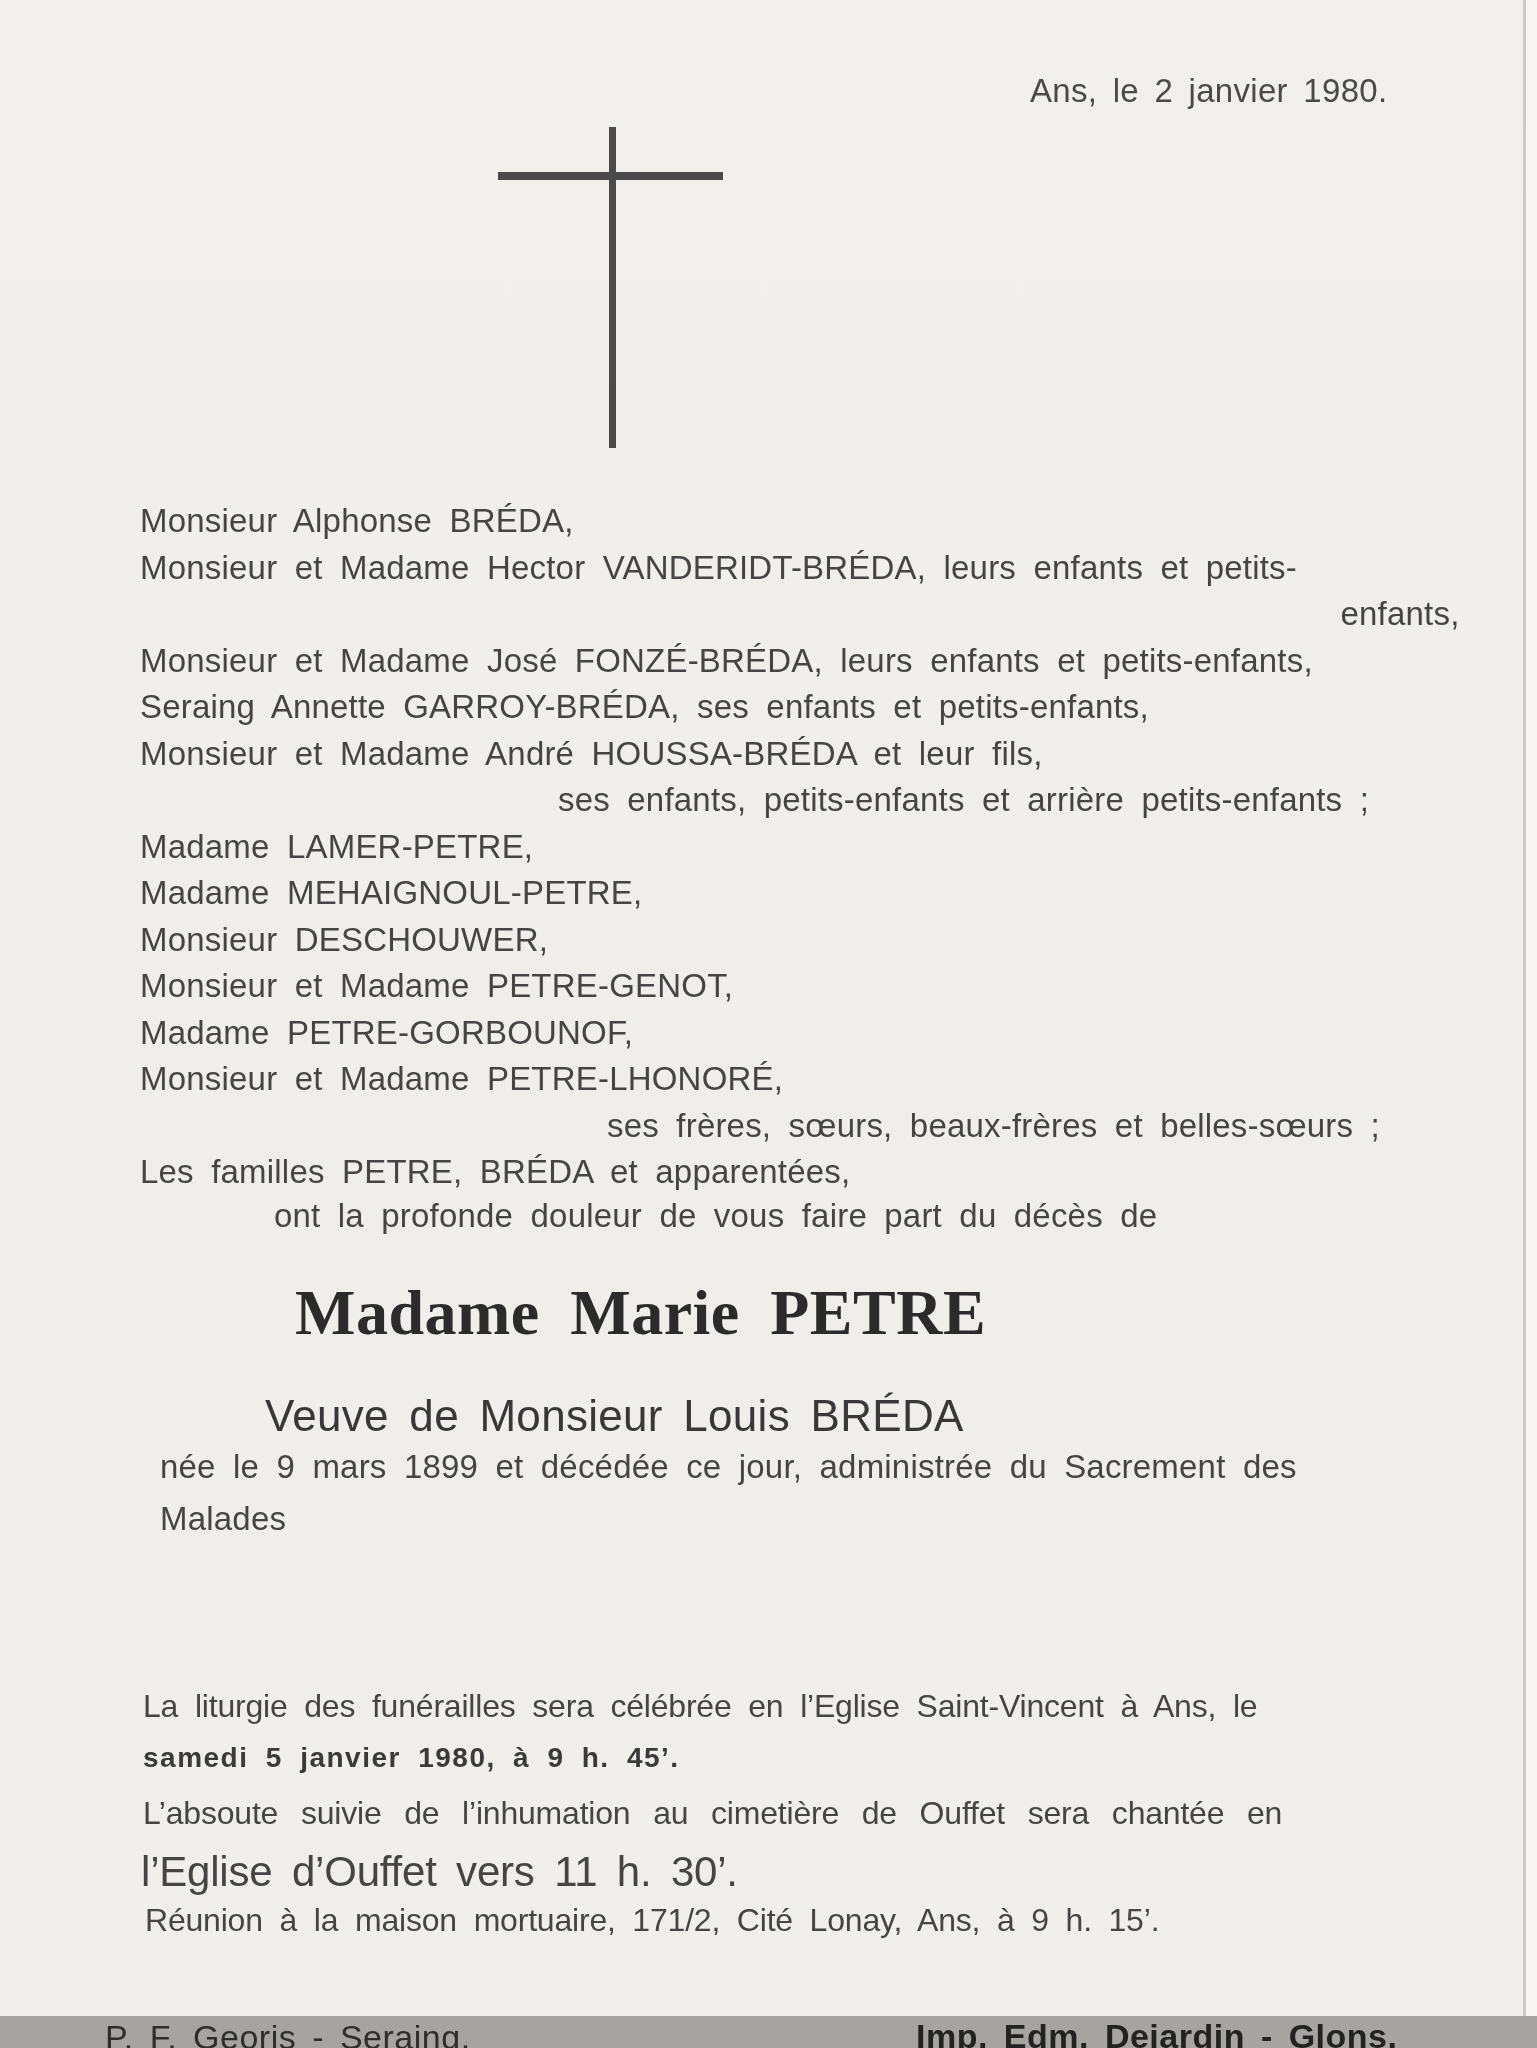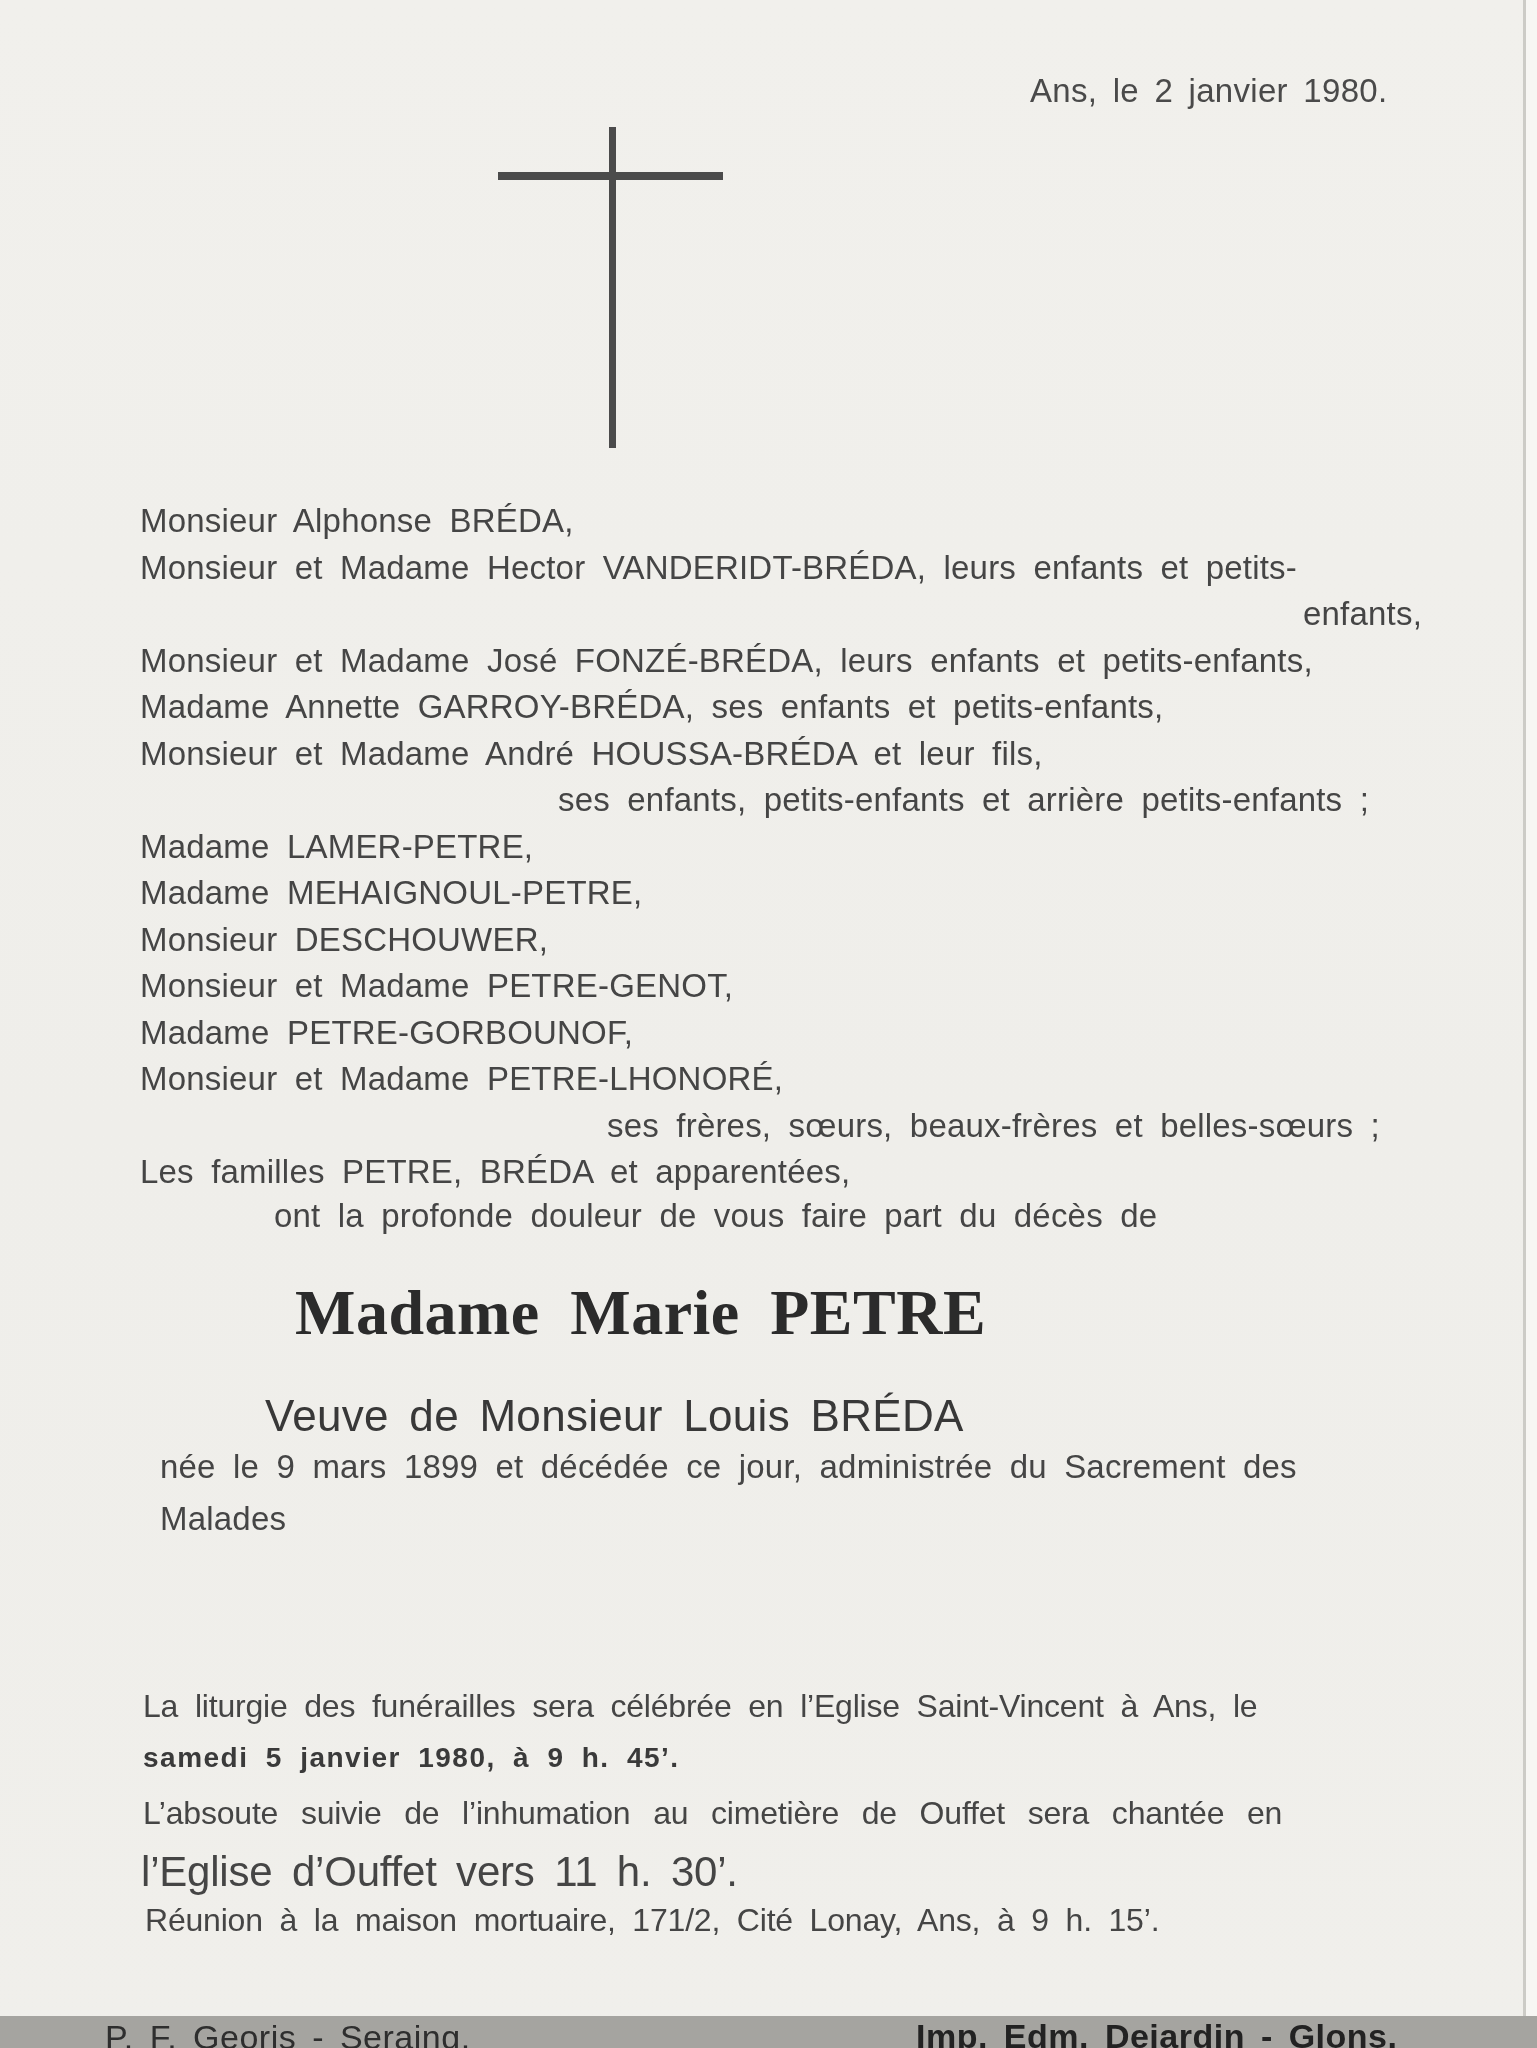--- a/index.html
+++ b/index.html
@@ -38,21 +38,21 @@
   }
   .fam-line{
     white-space:nowrap;
     font-size:33px;line-height:46.5px;
     word-spacing:8px;letter-spacing:.2px;
     color:var(--ink);
   }
   .indent-none{padding-left:0;}
   .indent-mid{padding-left:418px;}
   .indent-mid2{padding-left:467px;}
-  .indent-right{padding-left:1163px;}
+  .indent-right{padding-left:1163px;text-align:center;}
 
   .announcement{
     top:1197px;left:274px;
     font-size:33px;word-spacing:8px;letter-spacing:.2px;
   }
 
   .deceased-name{
     top:1278px;left:295px;
     font-family:Liberation Serif, serif;font-weight:700;
     font-size:64px;line-height:1.1;
@@ -94,21 +94,21 @@
   <div class="cross">
     <div class="v"></div>
     <div class="h"></div>
   </div>
 
   <div class="family-list" id="family-list">
       <div class="fam-line indent-none">Monsieur Alphonse BRÉDA,</div>
       <div class="fam-line indent-none">Monsieur et Madame Hector VANDERIDT-BRÉDA, leurs enfants et petits-</div>
       <div class="fam-line indent-right">enfants,</div>
       <div class="fam-line indent-none">Monsieur et Madame José FONZÉ-BRÉDA, leurs enfants et petits-enfants,</div>
-      <div class="fam-line indent-none">Madame Annette GARROY-BRÉDA, ses enfants et petits-enfants,</div>
+      <div class="fam-line indent-none">Seraing Annette GARROY-BRÉDA, ses enfants et petits-enfants,</div>
       <div class="fam-line indent-none">Monsieur et Madame André HOUSSA-BRÉDA et leur fils,</div>
       <div class="fam-line indent-mid">ses enfants, petits-enfants et arrière petits-enfants ;</div>
       <div class="fam-line indent-none">Madame LAMER-PETRE,</div>
       <div class="fam-line indent-none">Madame MEHAIGNOUL-PETRE,</div>
       <div class="fam-line indent-none">Monsieur DESCHOUWER,</div>
       <div class="fam-line indent-none">Monsieur et Madame PETRE-GENOT,</div>
       <div class="fam-line indent-none">Madame PETRE-GORBOUNOF,</div>
       <div class="fam-line indent-none">Monsieur et Madame PETRE-LHONORÉ,</div>
       <div class="fam-line indent-mid2">ses frères, sœurs, beaux-frères et belles-sœurs ;</div>
       <div class="fam-line indent-none">Les familles PETRE, BRÉDA et apparentées,</div>

